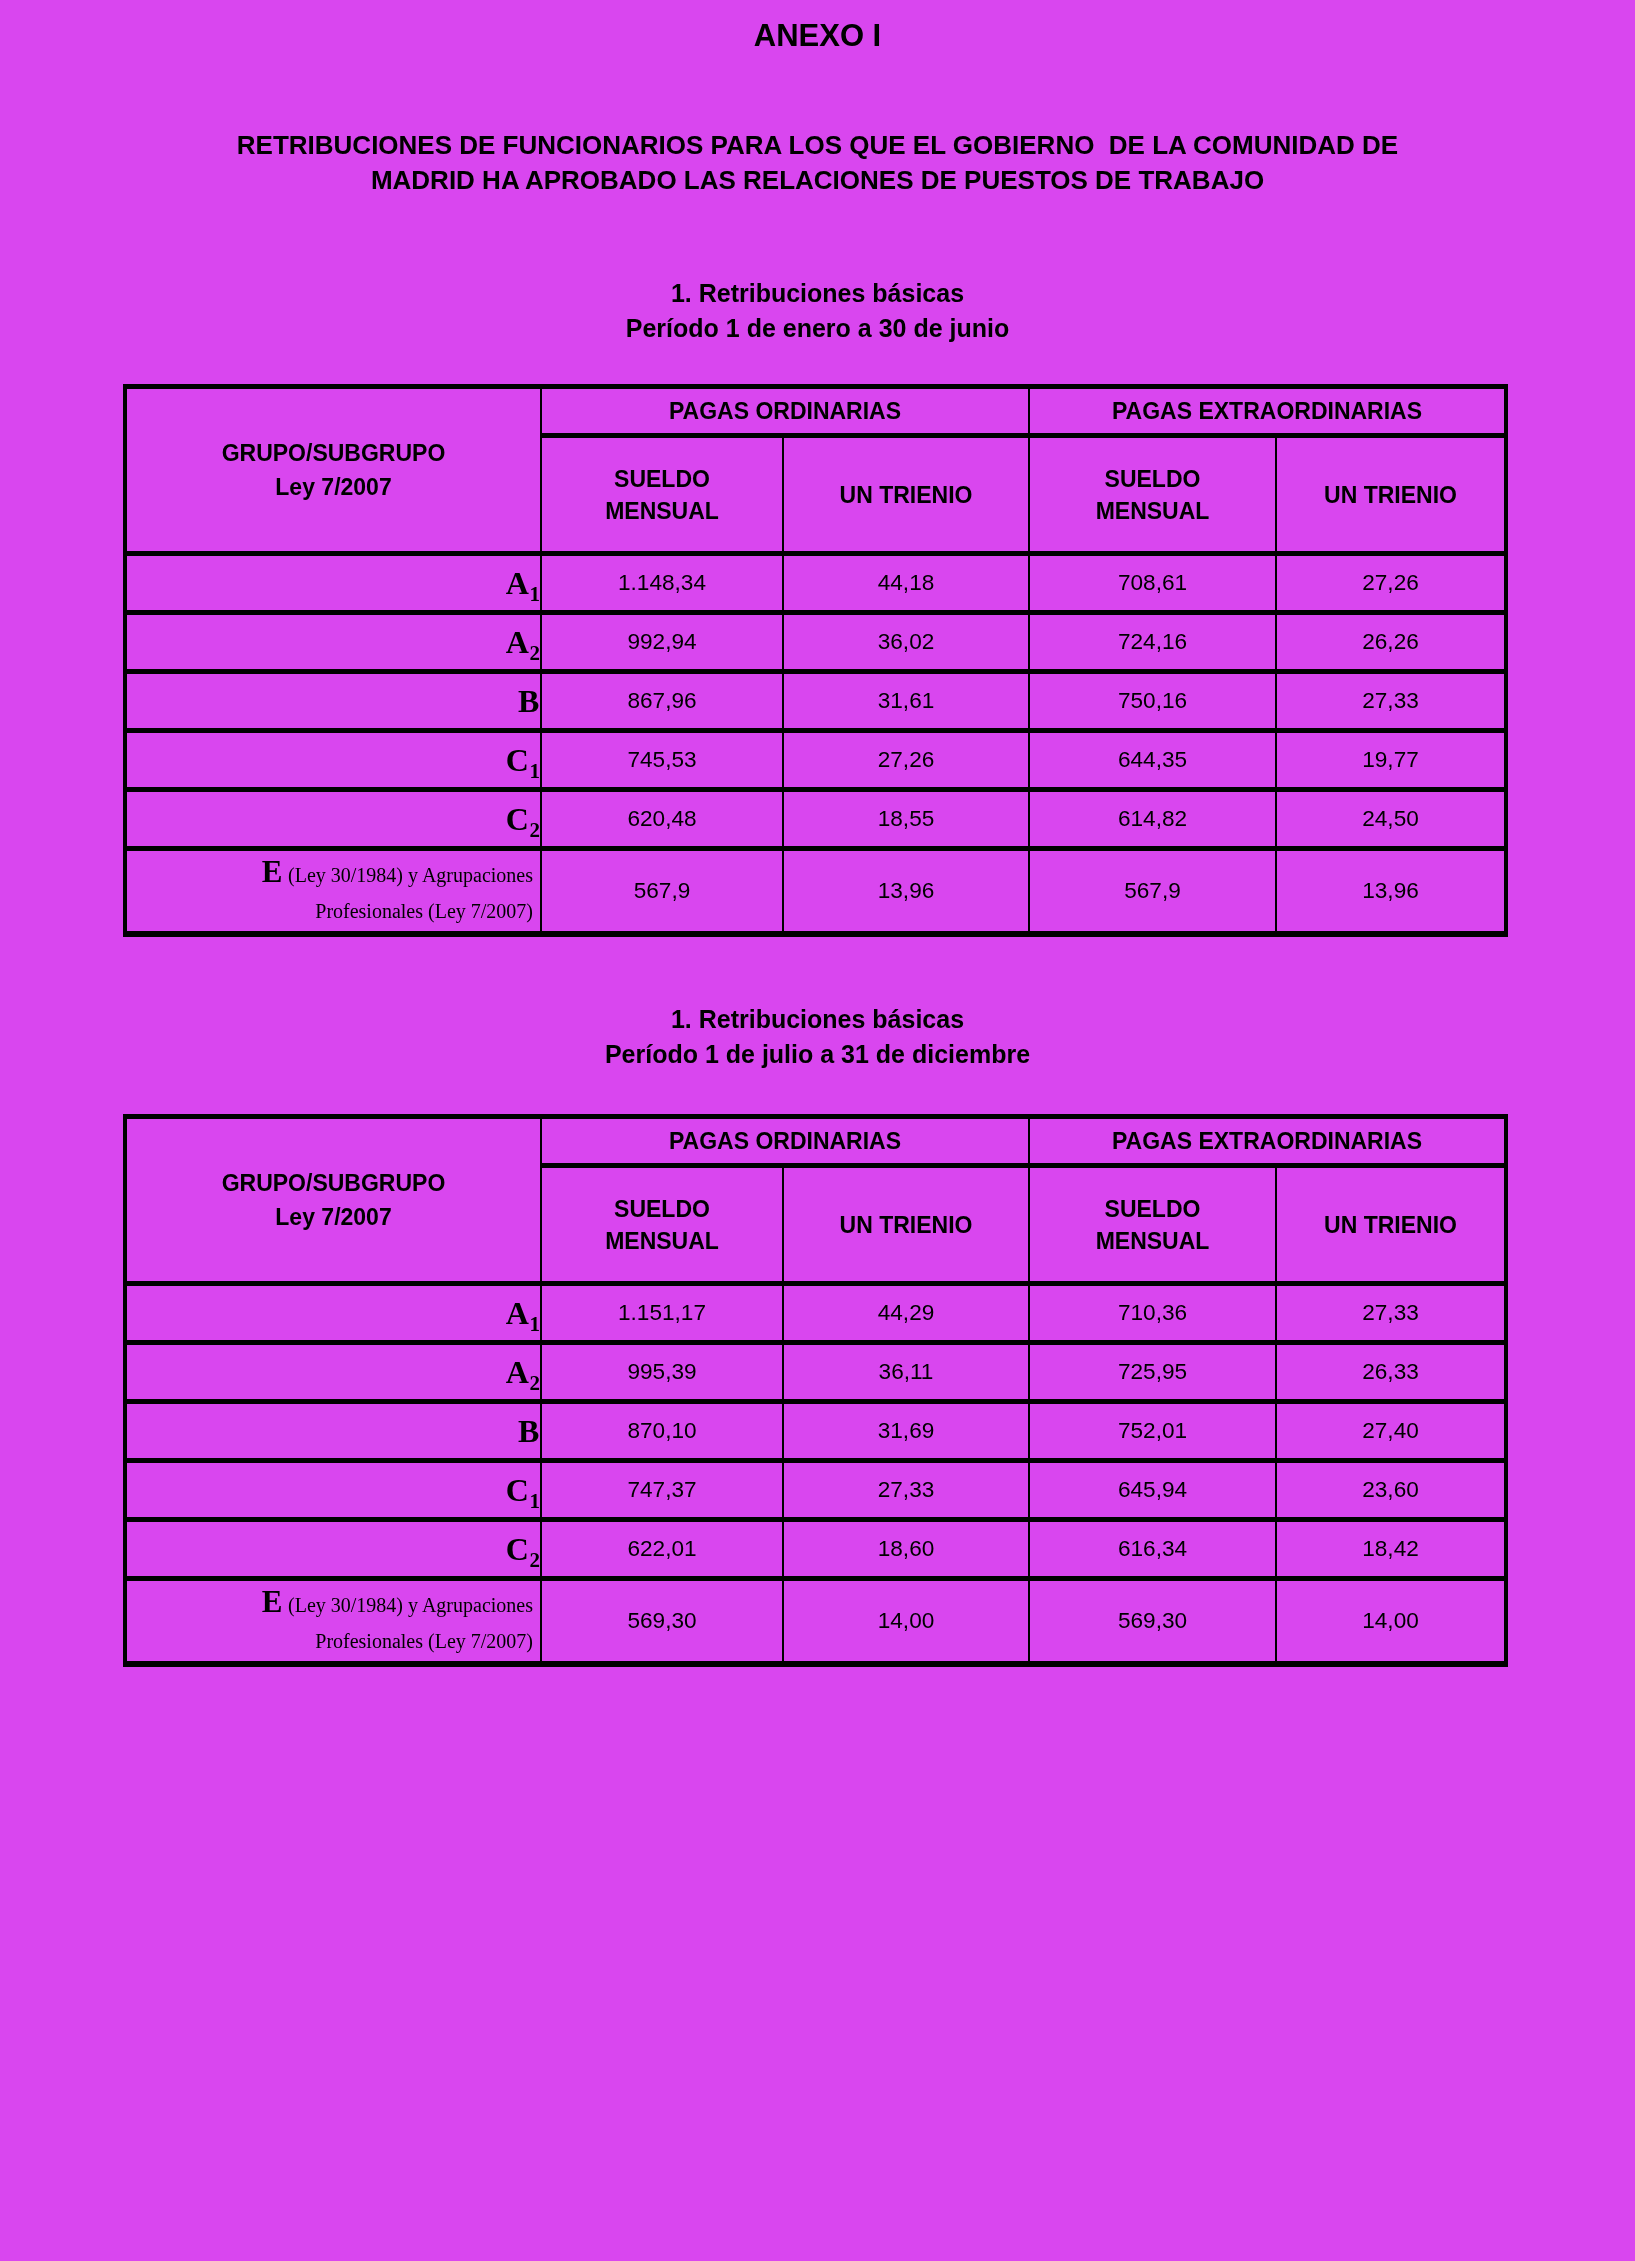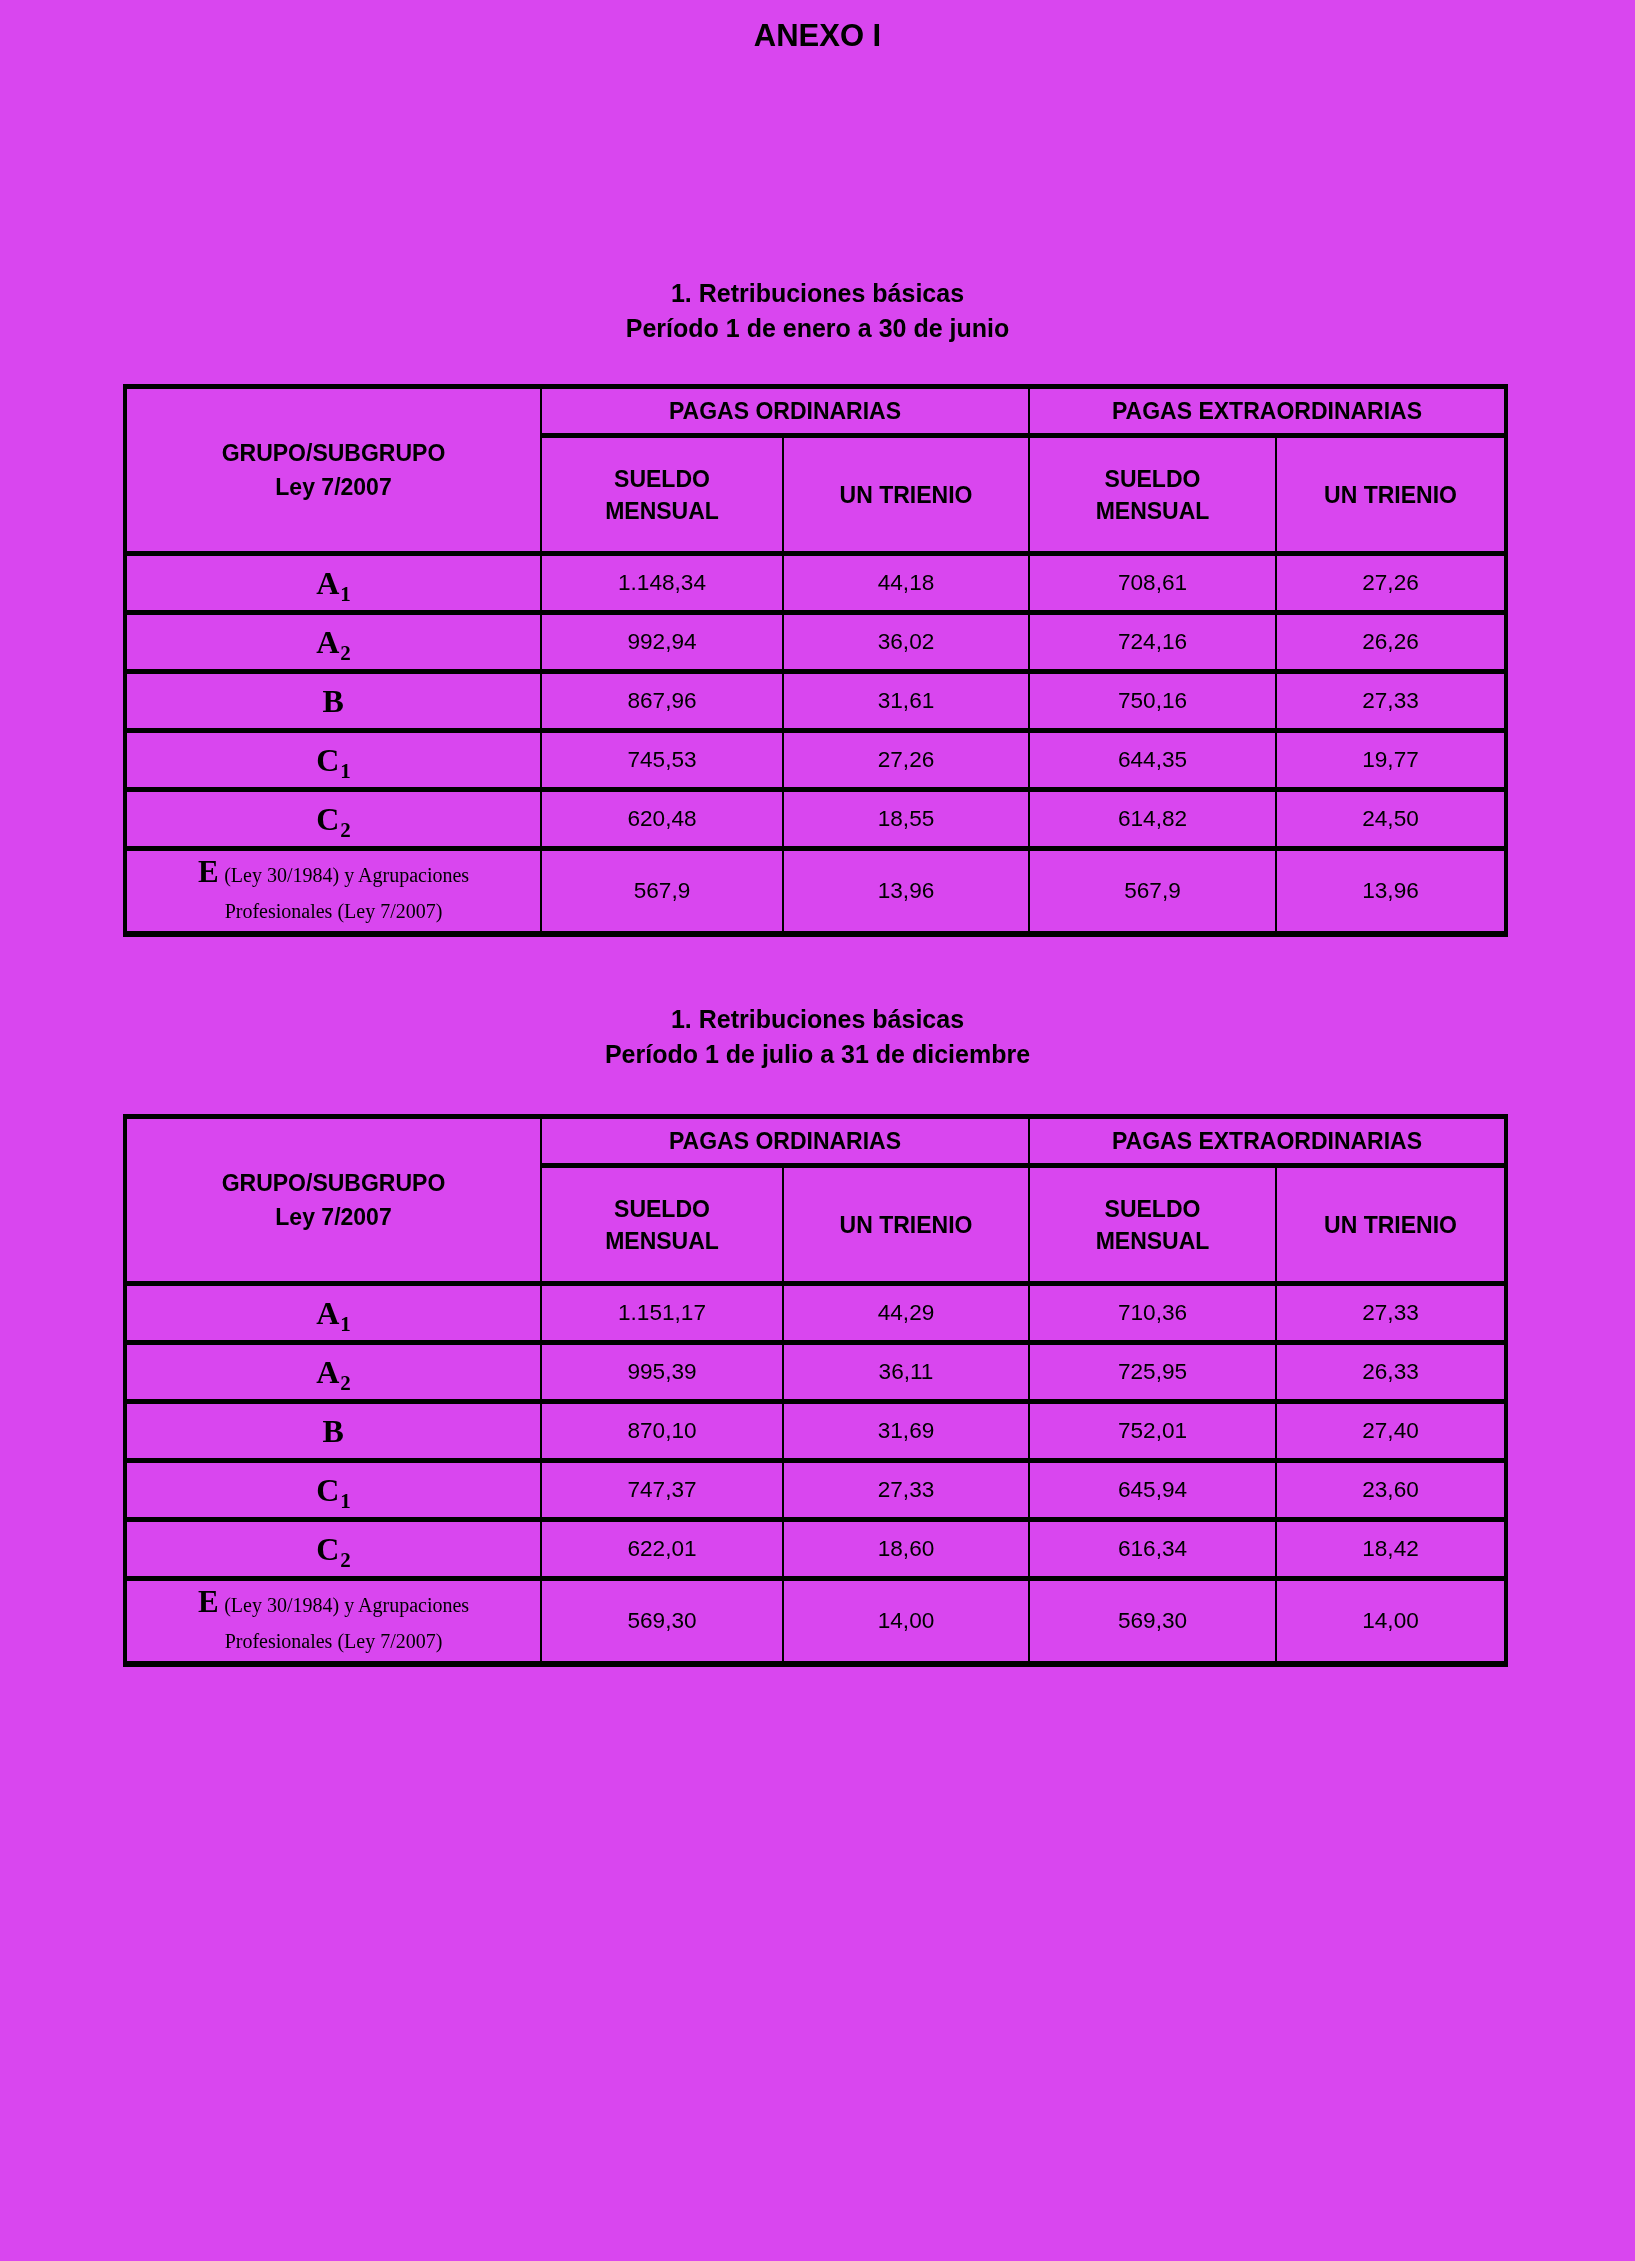--- a/index.html
+++ b/index.html
@@ -50,21 +50,21 @@
   }
   .hrow1 td{height:44px;}
   .hrow2 td{height:113px;}
   .drow  td{height:54px;}
   .erow  td{height:70px;}
   td.group-head{font-weight:bold;font-size:23px;line-height:34px;}
   td.band{font-size:23px;font-weight:bold;}
   td.subhead{font-weight:bold;font-size:23px;line-height:32px;}
   td.gcell{
     font-family:"Liberation Serif","DejaVu Serif",serif;
-    font-weight:bold;font-size:32px;
+    font-weight:bold;font-size:32px;text-align:right;
   }
   .gsub{
     font-size:21px;position:relative;top:7.8px;margin-left:0.7px;
   }
   td.ecell{line-height:32px;padding:4.2px 7px;}
   .e-letter{
     font-family:"Liberation Serif","DejaVu Serif",serif;
     font-weight:bold;font-size:31px;
   }
   .e-note{
@@ -77,20 +77,24 @@
   }
   td.vcell{font-size:22.6px;font-weight:normal;}
 </style>
 </head>
 <body>
 
 <div class="page">
 
   <div class="doc-title">ANEXO I</div>
 
+  <div class="heading">
+    <div>RETRIBUCIONES DE FUNCIONARIOS PARA LOS QUE EL GOBIERNO  DE LA COMUNIDAD DE</div>
+    <div>MADRID HA APROBADO LAS RELACIONES DE PUESTOS DE TRABAJO</div>
+  </div>
 
   <div class="section-title" id="section-1">
     <div>1. Retribuciones básicas</div>
     <div>Período 1 de enero a 30 de junio</div>
   </div>
 
   <table class="salary-table" id="table-1">
     <colgroup>
         <col class="c1">
         <col class="c2">

